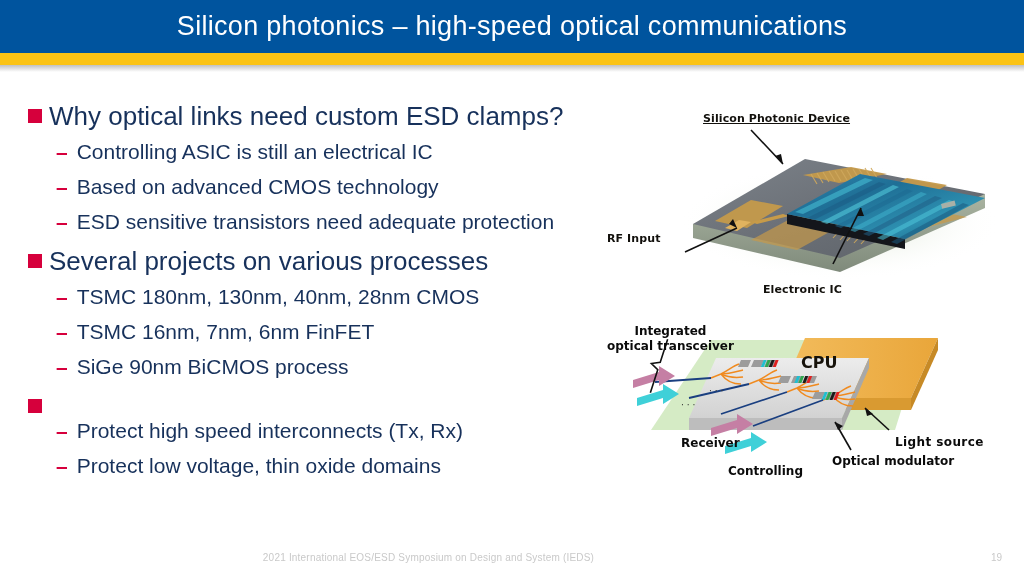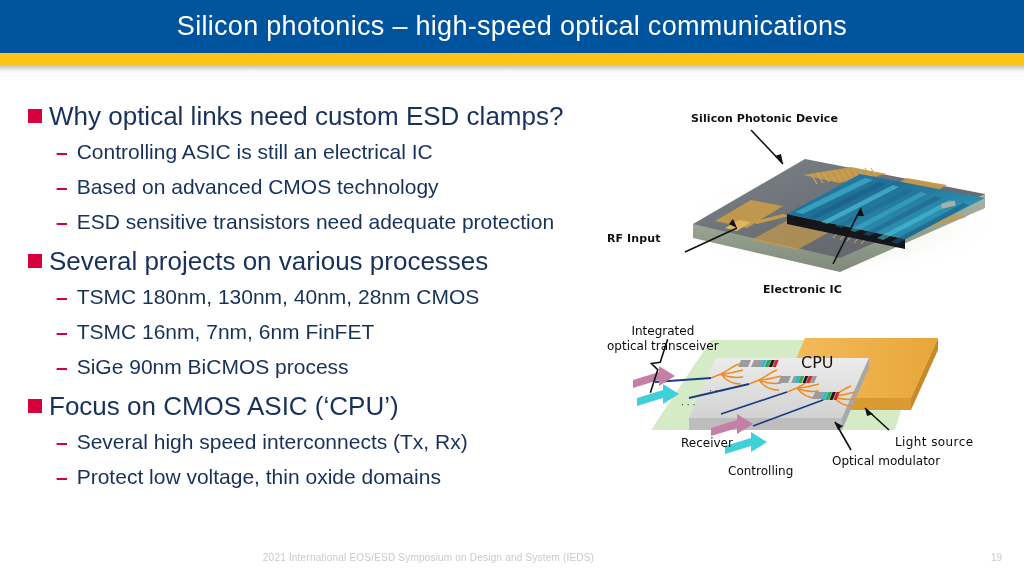--- a/index.html
+++ b/index.html
@@ -46,30 +46,30 @@
     position:absolute;right:22px;top:552px;color:#c9c9c9;font-size:10px;
   }
 
   
   .photo{position:absolute;left:655px;top:112px;width:360px;height:175px;}
   .photo svg{display:block;}
   .ph-label{
     position:absolute;color:#12100c;font-size:11px;font-weight:700;
     font-family:"DejaVu Sans","Liberation Sans",sans-serif;white-space:nowrap;letter-spacing:.1px;
   }
-  .ph-spd{left:36px;top:0px;}
+  .ph-spd{left:48px;top:0px;text-decoration:underline;}
   .ph-rf{left:-48px;top:120px;}
   .ph-eic{left:108px;top:171px;}
 
   
   .diag{position:absolute;left:593px;top:322px;width:425px;height:168px;}
   .diag svg{display:block;}
   .dg-label{
     position:absolute;color:#0b0b0b;font-size:12px;
-    font-family:"DejaVu Sans","Liberation Sans",sans-serif;white-space:nowrap;
+    font-family:"DejaVu Sans","Liberation Sans",sans-serif;white-space:nowrap;font-weight:bold;
   }
   .dg-int{left:14px;top:2px;text-align:center;line-height:15px;}
   .dg-cpu{left:208px;top:31px;font-size:16px;color:#16120a;}
   .dg-recv{left:88px;top:114px;}
   .dg-tran{left:135px;top:142px;}
   .dg-light{left:302px;top:113px;letter-spacing:.4px;}
   .dg-optmod{left:239px;top:132px;}
 </style>
 </head>
 <body>
@@ -117,25 +117,24 @@
       </div>
       <div class="lvl2">
         <span class="dash">–</span>
         <span class="txt">SiGe 90nm BiCMOS process</span>
       </div>
     </div>
 
     <div class="grp">
       <div class="lvl1">
         <span class="sq"></span>
-        <span class="txt">Focus on CMOS ASIC (‘CPU’)</span>
-      </div>
-      <div class="lvl2">
-        <span class="dash">–</span>
-        <span class="txt">Several high speed interconnects (Tx, Rx)</span>
+      </div>
+      <div class="lvl2">
+        <span class="dash">–</span>
+        <span class="txt">Protect high speed interconnects (Tx, Rx)</span>
       </div>
       <div class="lvl2">
         <span class="dash">–</span>
         <span class="txt">Protect low voltage, thin oxide domains</span>
       </div>
     </div>
 
   </div>
 
   <div class="photo">

